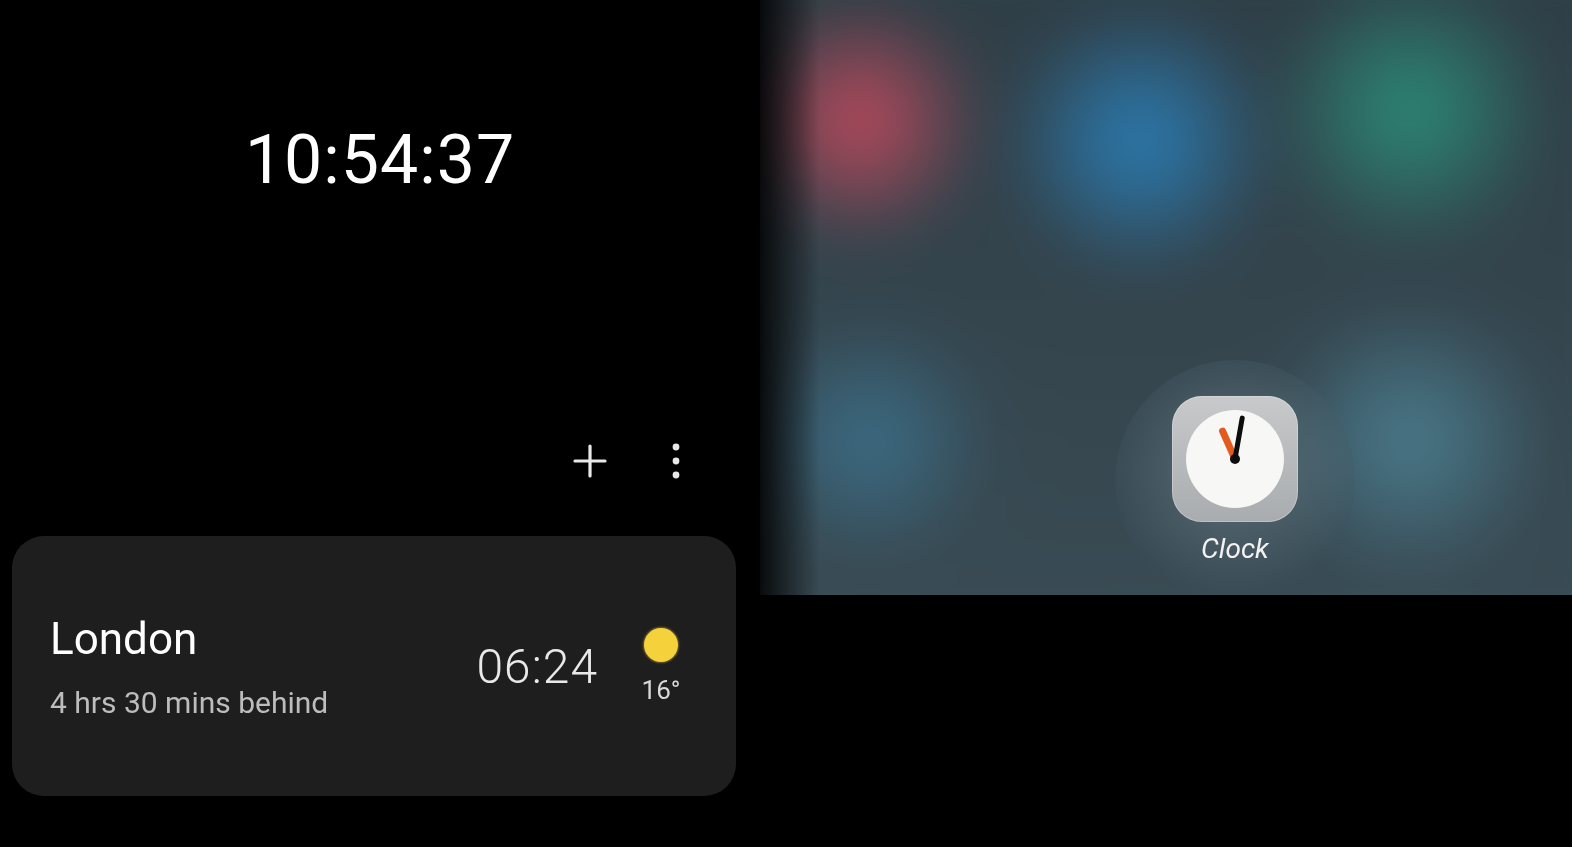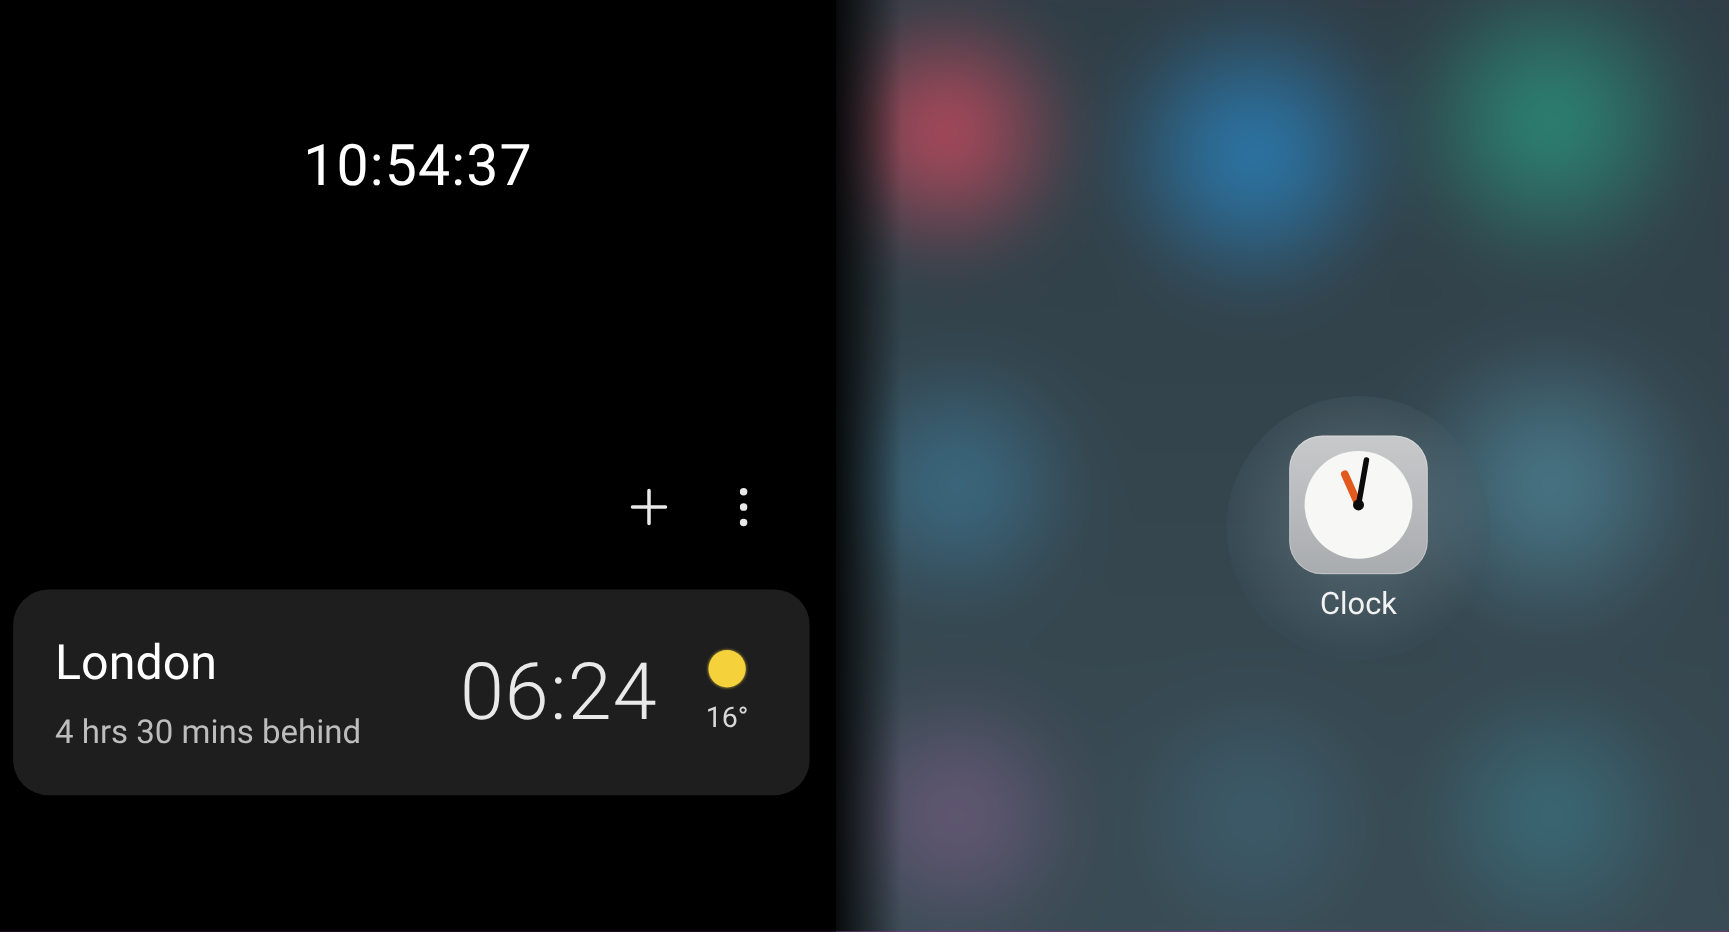--- a/index.html
+++ b/index.html
@@ -14,21 +14,21 @@
     position: relative;
     color:#fff;
   }
   .main-clock {
     position:absolute;
     top:120px;
     left:0; right:0;
     text-align:center;
   }
   .main-time {
-    font-size:52px;
+    font-size:68px;
     font-weight:400;
     letter-spacing:1px;
     color:#fff;
     font-variant-numeric: tabular-nums;
   }
   .main-tz {
     margin-top:18px;
     font-size:36px;
     font-weight:400;
     color:#bdbdbd;
@@ -44,42 +44,43 @@
   .icon-btn {
     width:48px; height:48px;
     display:flex; align-items:center; justify-content:center;
     background:none; border:none; cursor:pointer;
     color:#e6e6e6;
   }
   .city-card {
     position:absolute;
     left:12px; right:24px;
     top:536px;
-    height:187px;
+    height:260px;
     background:#1e1e1e;
     border-radius:32px;
     display:flex;
     align-items:center;
     padding:0 40px 0 38px;
   }
   .city-left { flex:1; min-width:0; }
   .city-name { font-size:44px; font-weight:400; color:#fff; }
   .city-offset { margin-top:20px; font-size:30px; color:#bdbdbd; font-weight:400; }
-  .city-time { font-size:72px; font-weight:300; color:#e9e9e9; font-variant-numeric: tabular-nums; margin-right:28px; letter-spacing:1px;}
+  .city-time { font-size:48px; font-weight:300; color:#e9e9e9; font-variant-numeric: tabular-nums; margin-right:28px; letter-spacing:1px;}
   .city-weather { display:flex; flex-direction:column; align-items:center; gap:13px; min-width:70px;}
   .wx-dot { width:34px; height:34px; border-radius:50%; background:#f5d23c; box-shadow:0 0 2px 1px rgba(245,210,60,.4);}
   .wx-temp { font-size:26px; color:#d8d8d8; }
 
   
   .right {
     width:812px;
-    height:847px;
+    height:595px;
     position:relative;
     overflow:hidden;
-    background:#d946ef;
+    background:#14b8a6;
+    font-style:italic;
   }
   .right::before{
     content:"";
     position:absolute; inset:-60px;
     background:
       radial-gradient(180px 180px at 160px 180px, #c24a5e 0%, rgba(194,74,94,0) 70%),
       radial-gradient(200px 200px at 440px 200px, #2a7fb8 0%, rgba(42,127,184,0) 70%),
       radial-gradient(200px 200px at 710px 170px, #2b8d7a 0%, rgba(43,141,122,0) 72%),
       radial-gradient(180px 180px at 170px 500px, #3c6f89 0%, rgba(60,111,137,0) 70%),
       radial-gradient(200px 200px at 710px 500px, #4b7d8f 0%, rgba(75,125,143,0) 72%),

